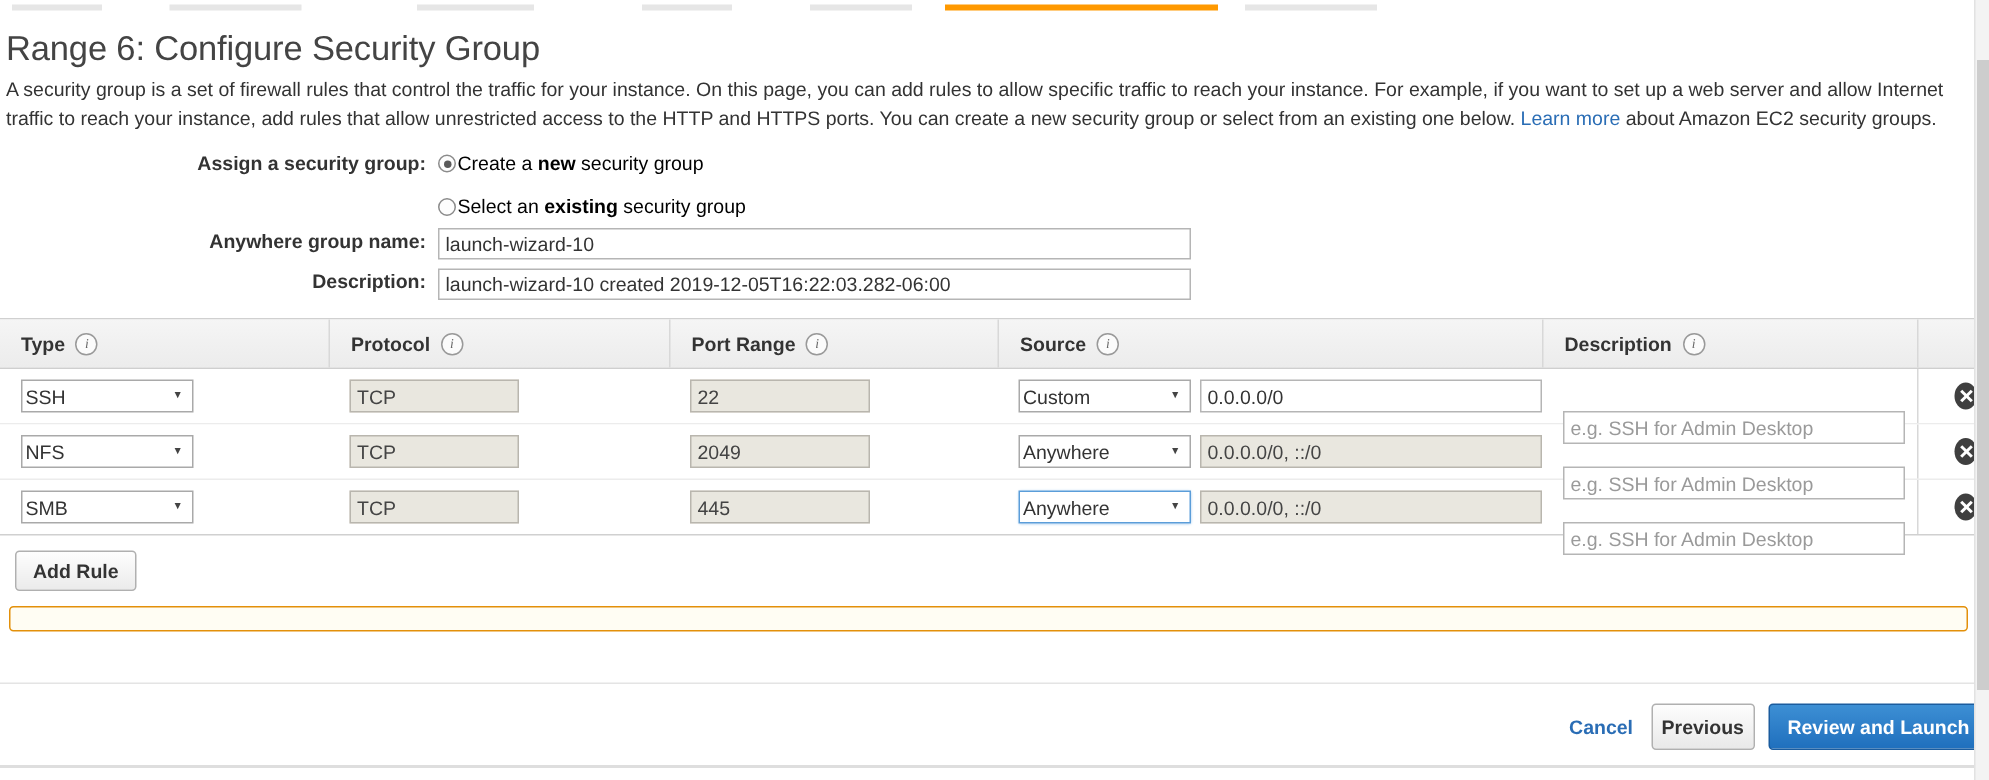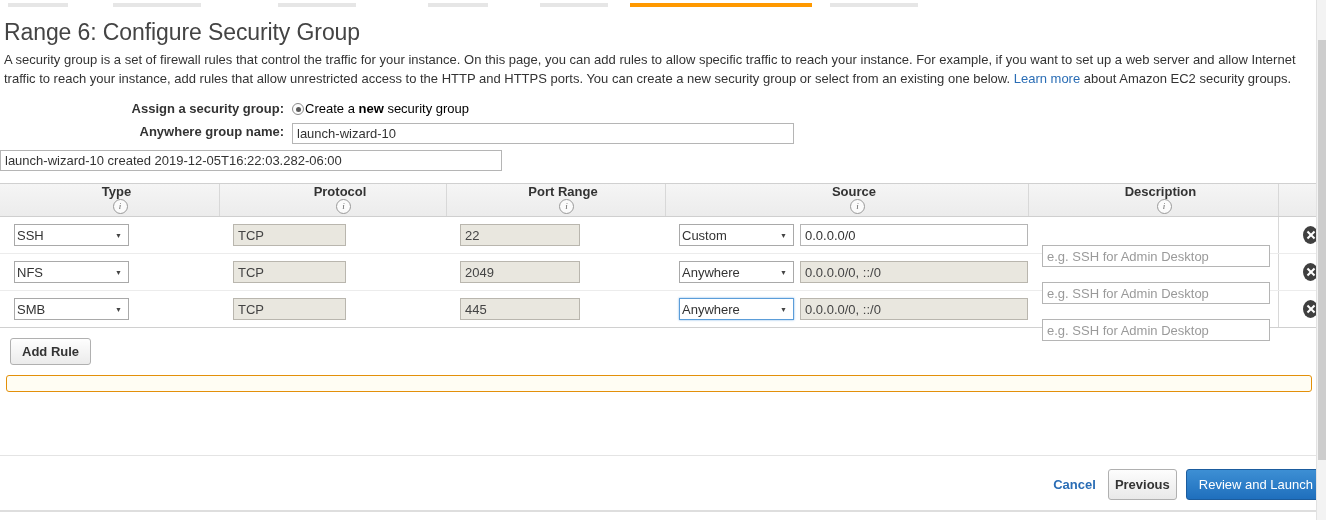--- a/index.html
+++ b/index.html
@@ -141,21 +141,20 @@
   .th {
     font-weight: bold;
     font-size: 13px;
     color: #333;
     display: flex;
     align-items: center;
     height: 32px;
     box-sizing: border-box;
     padding-left: 14px;
     border-left: 1px solid #d8d8d8;
-    flex-direction: column;
   }
   .th:first-child { border-left: none; }
 
   .info-icon {
     display: inline-block;
     width: 13px; height: 13px;
     border: 1px solid #999;
     border-radius: 50%;
     margin-left: 7px;
     font-size: 9px;
@@ -322,21 +321,21 @@
     background: linear-gradient(to bottom, #fdfdfd 0%, #e9e9e9 100%);
     border: 1px solid #b0b0b0;
     border-radius: 3px;
     padding: 7px 6px;
     margin-right: 9px;
     cursor: pointer;
     font-family: "Liberation Sans", sans-serif;
   }
   .btn-launch {
     font-size: 13px;
-    font-weight: normal;
+    font-weight: bold;
     color: #ffffff;
     background: linear-gradient(to bottom, #3d8fd4 0%, #1f6fbd 100%);
     border: 1px solid #1b5c9e;
     border-radius: 3px;
     padding: 7px 12px;
     cursor: pointer;
     font-family: "Liberation Sans", sans-serif;
     white-space: nowrap;
   }
   .footer-bottom-rule {
@@ -386,32 +385,37 @@
 
     <div class="form-row">
       <div class="form-label">Assign a security group:</div>
       <div class="form-field">
 
         <div class="radio-line">
           <span class="radio checked"></span>
           <span class="radio-label"><span>Create a </span><b>new</b><span> security group</span></span>
         </div>
 
+        <div class="radio-line">
+          <span class="radio"></span>
+          <span class="radio-label"><span>Select an </span><b>existing</b><span> security group</span></span>
+        </div>
 
       </div>
     </div>
 
     <div class="form-row row-name">
       <div class="form-label">Anywhere group name:</div>
       <div class="form-field">
         <input class="text-input" type="text" value="launch-wizard-10" style="">
       </div>
     </div>
 
     <div class="form-row row-desc">
+      <div class="form-label">Description:</div>
       <div class="form-field">
         <input class="text-input" type="text" value="launch-wizard-10 created 2019-12-05T16:22:03.282-06:00" style="">
       </div>
     </div>
 
   </div>
 
   <div class="rules-table">
     <div class="thead">
       <div class="th c-type">

